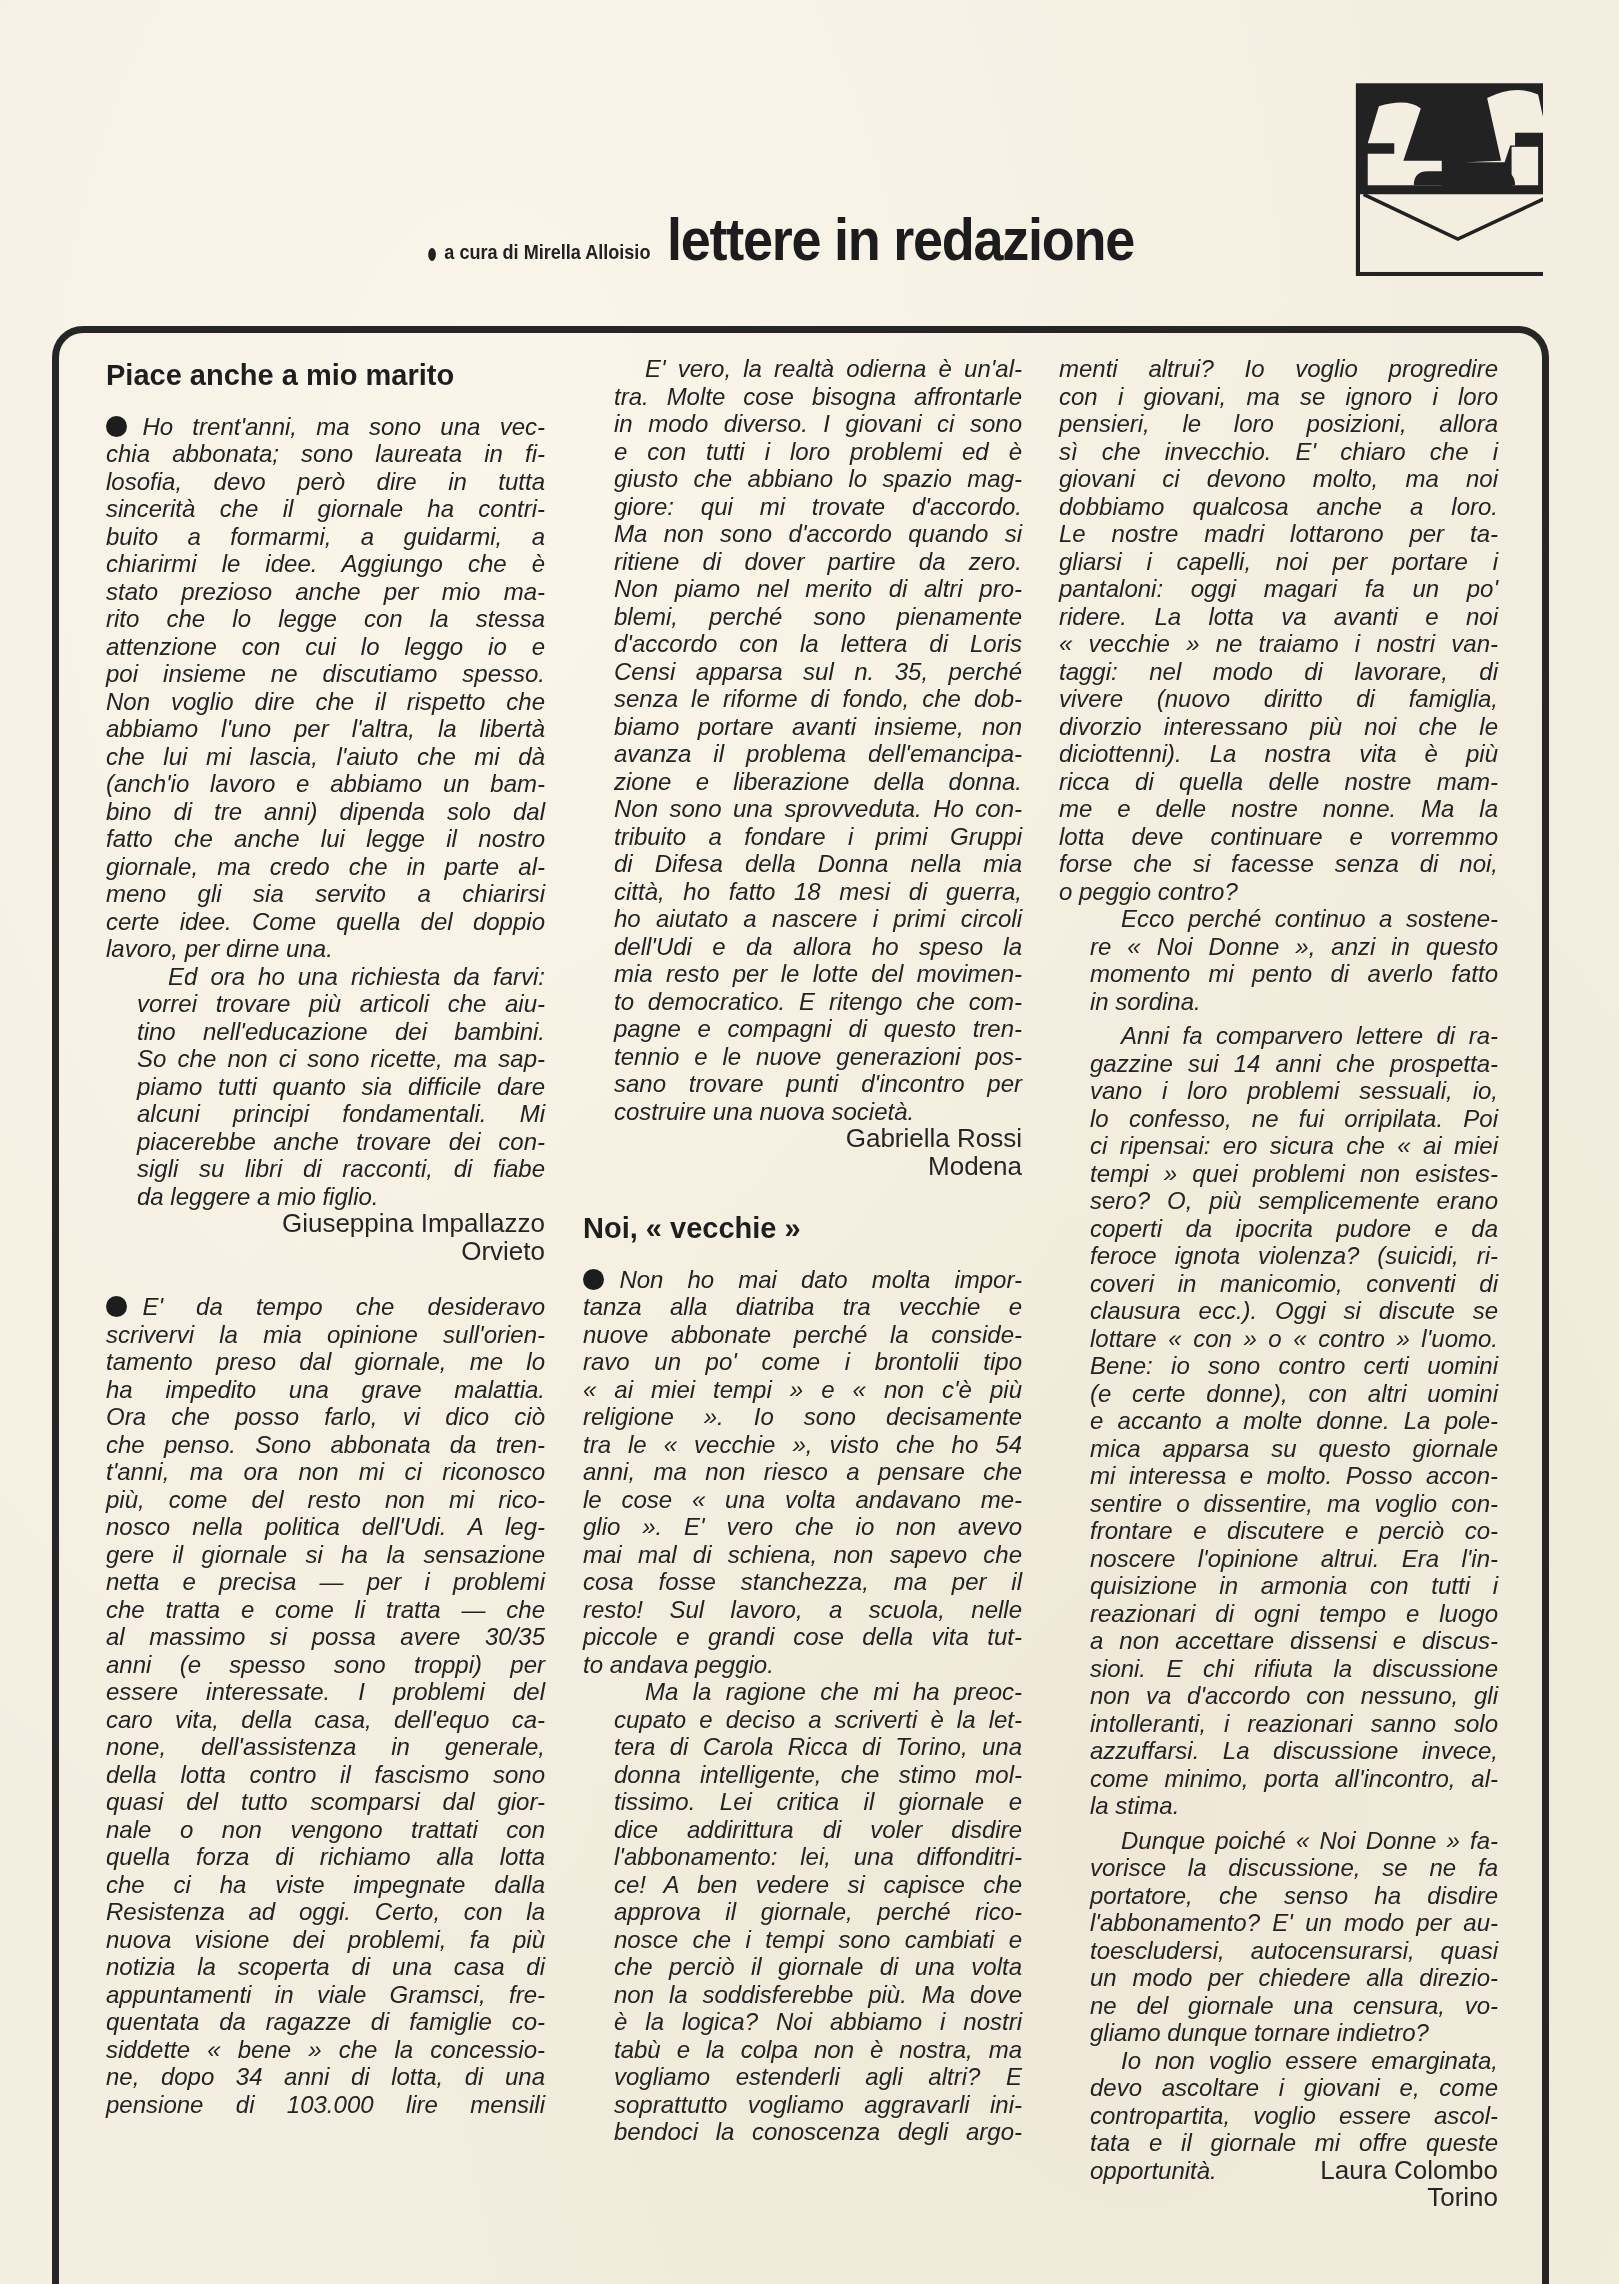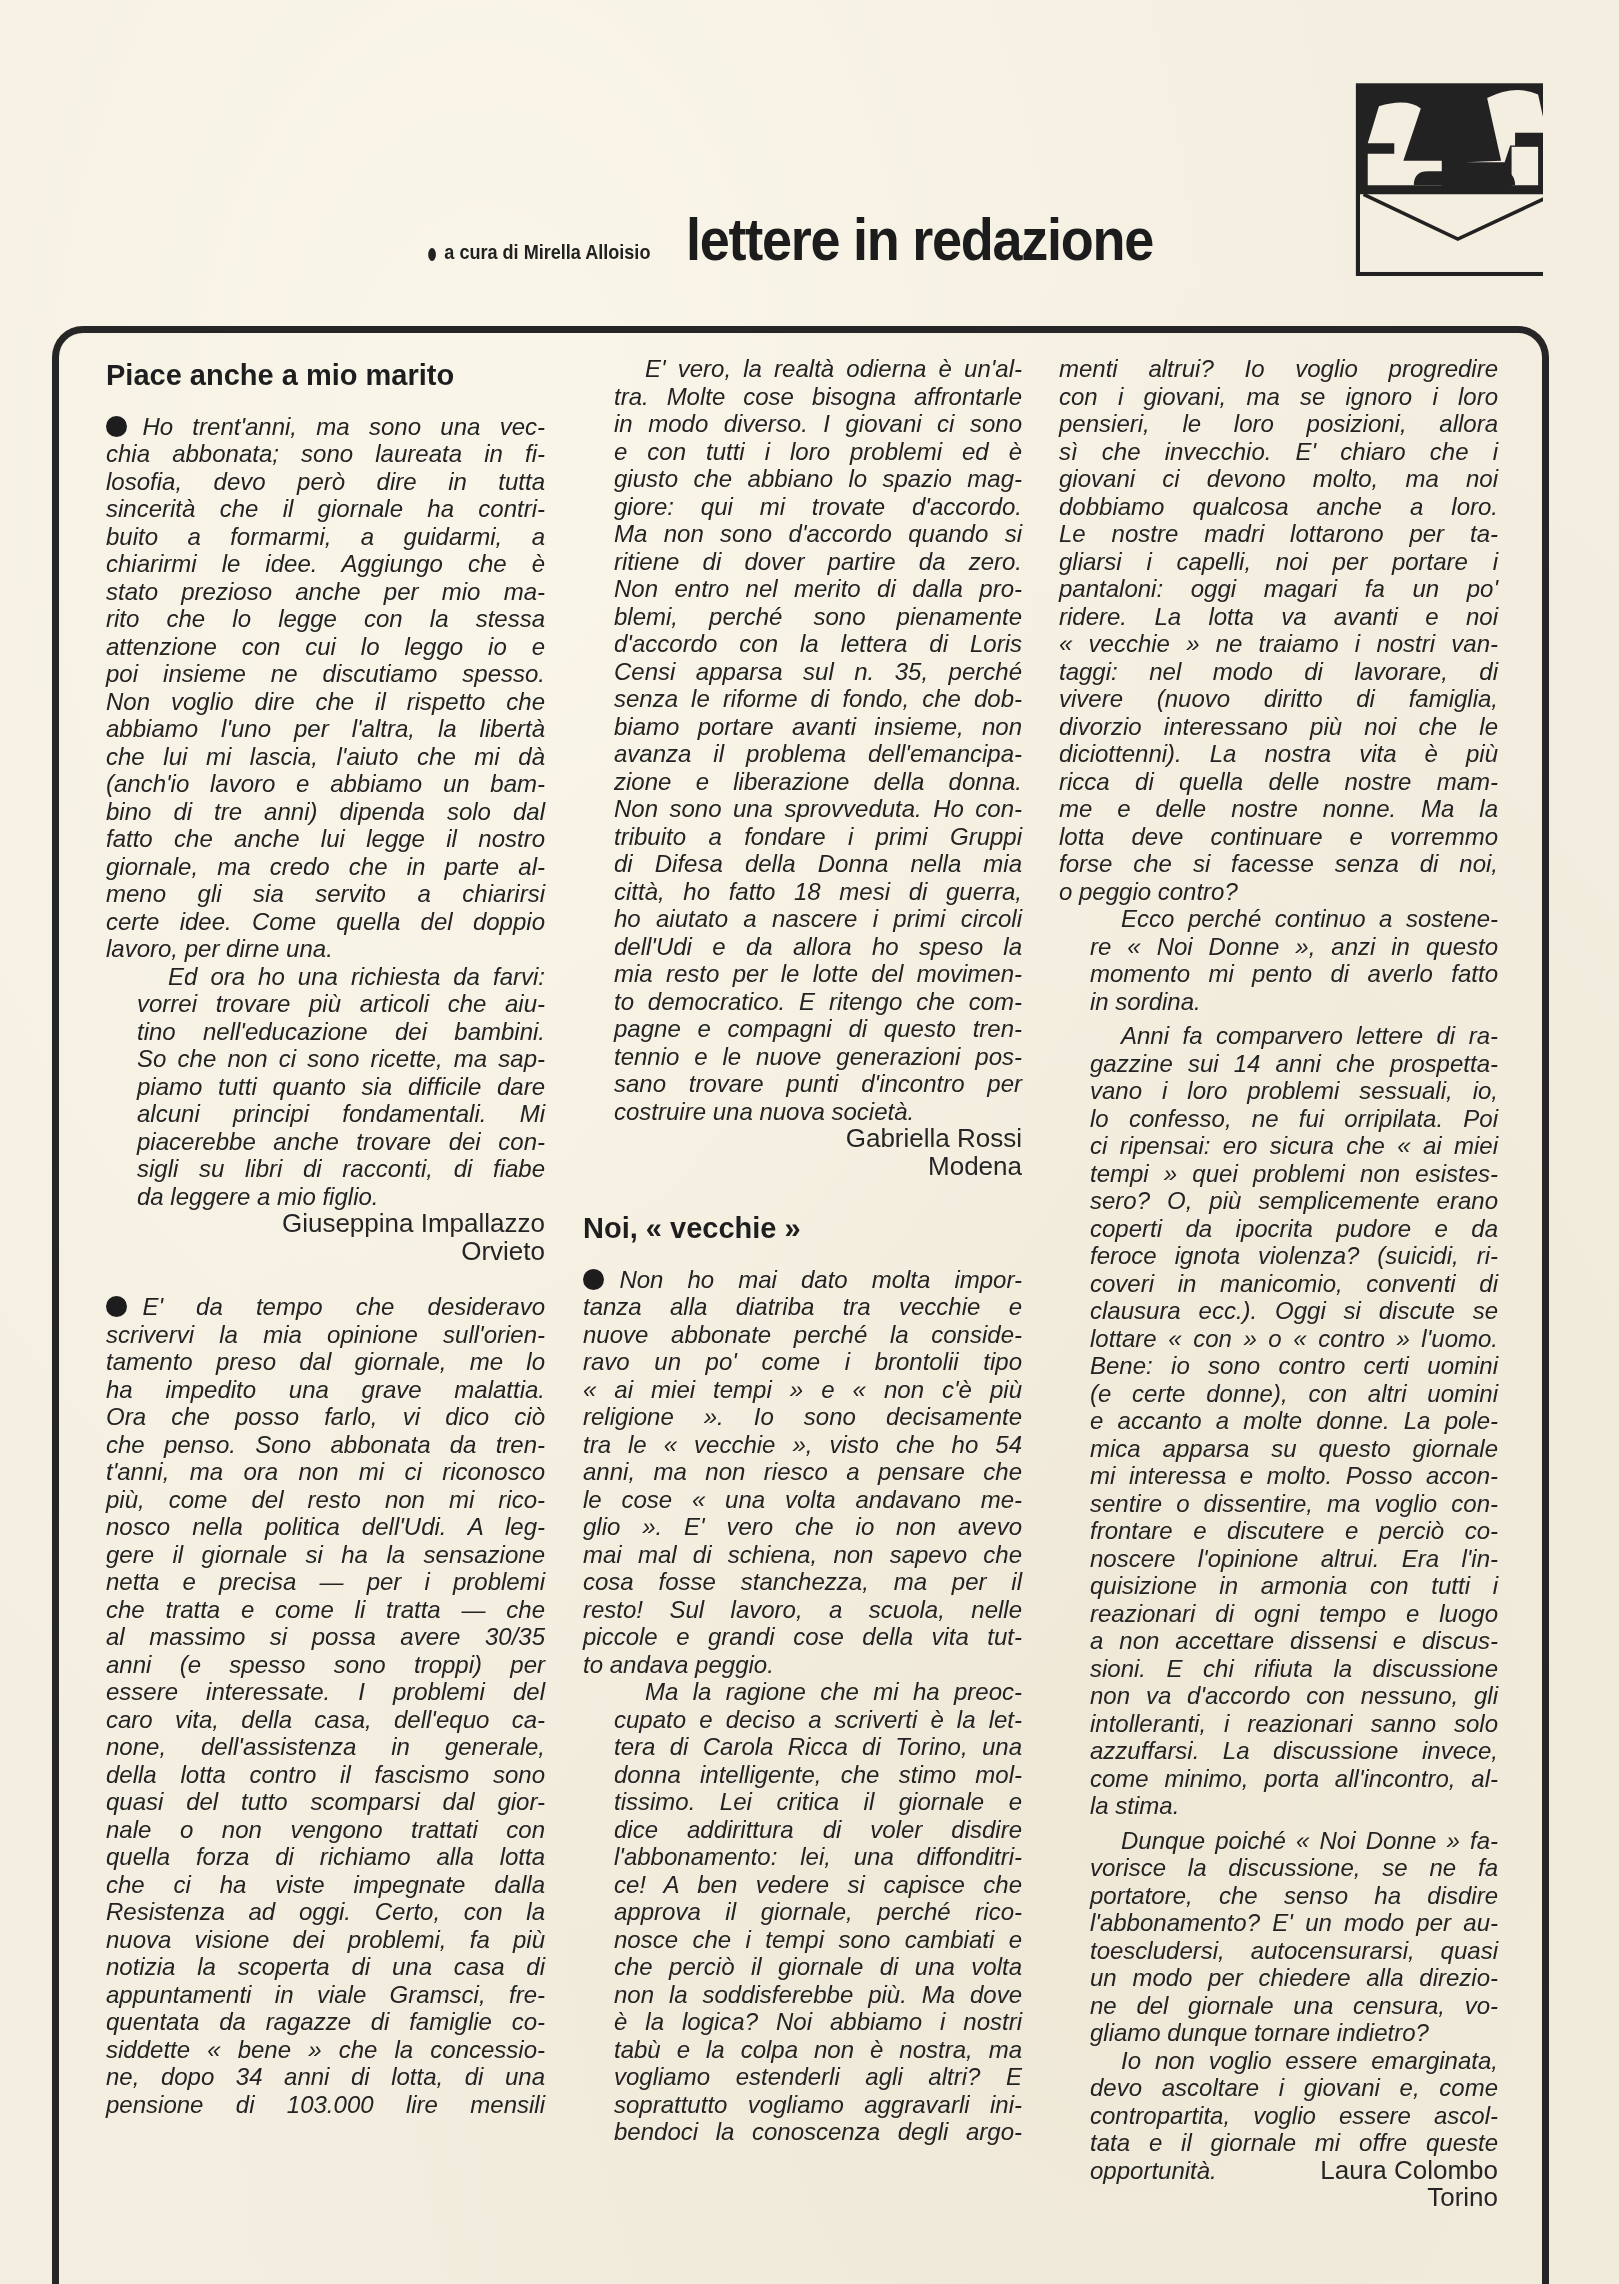--- a/index.html
+++ b/index.html
@@ -13,21 +13,21 @@
   .page {
     position: absolute; inset: 0;
     background:
       radial-gradient(ellipse at 30% 20%, rgba(255,252,240,0.55), transparent 60%),
       radial-gradient(ellipse at 70% 80%, rgba(230,220,198,0.35), transparent 60%),
       #f3eee0;
   }
   
   .header {
     position: absolute; left: 392px; top: 210px;
-    display: flex; align-items: flex-end; gap: 36px;
+    display: flex; align-items: flex-end; gap: 17px;
   }
   .curator {
     font-family: "Liberation Sans", sans-serif;
     font-weight: bold; font-size: 21px; letter-spacing: 0px;
     color: #222; margin-bottom: 5.6px;
     transform: scaleX(0.86); transform-origin: right bottom;
     white-space: nowrap;
   }
   .curator .dot { display: inline-block; width: 9px; height: 13.3px; border-radius: 50%; background: #222; margin-right: 9.8px; vertical-align: -1.4px; }
   .section-title {
@@ -176,21 +176,21 @@
   <div class="col c2" id="col2">
       <p class="indent">
         <span class="ln" style="padding-left: 31px; box-sizing: border-box;">E' vero, la realtà odierna è un'al-</span>
         <span class="ln">tra. Molte cose bisogna affrontarle</span>
         <span class="ln">in modo diverso. I giovani ci sono</span>
         <span class="ln">e con tutti i loro problemi ed è</span>
         <span class="ln">giusto che abbiano lo spazio mag-</span>
         <span class="ln">giore: qui mi trovate d'accordo.</span>
         <span class="ln">Ma non sono d'accordo quando si</span>
         <span class="ln">ritiene di dover partire da zero.</span>
-        <span class="ln">Non entro nel merito di dalla pro-</span>
+        <span class="ln">Non piamo nel merito di altri pro-</span>
         <span class="ln">blemi, perché sono pienamente</span>
         <span class="ln">d'accordo con la lettera di Loris</span>
         <span class="ln">Censi apparsa sul n. 35, perché</span>
         <span class="ln">senza le riforme di fondo, che dob-</span>
         <span class="ln">biamo portare avanti insieme, non</span>
         <span class="ln">avanza il problema dell'emancipa-</span>
         <span class="ln">zione e liberazione della donna.</span>
         <span class="ln">Non sono una sprovveduta. Ho con-</span>
         <span class="ln">tribuito a fondare i primi Gruppi</span>
         <span class="ln">di Difesa della Donna nella mia</span>

